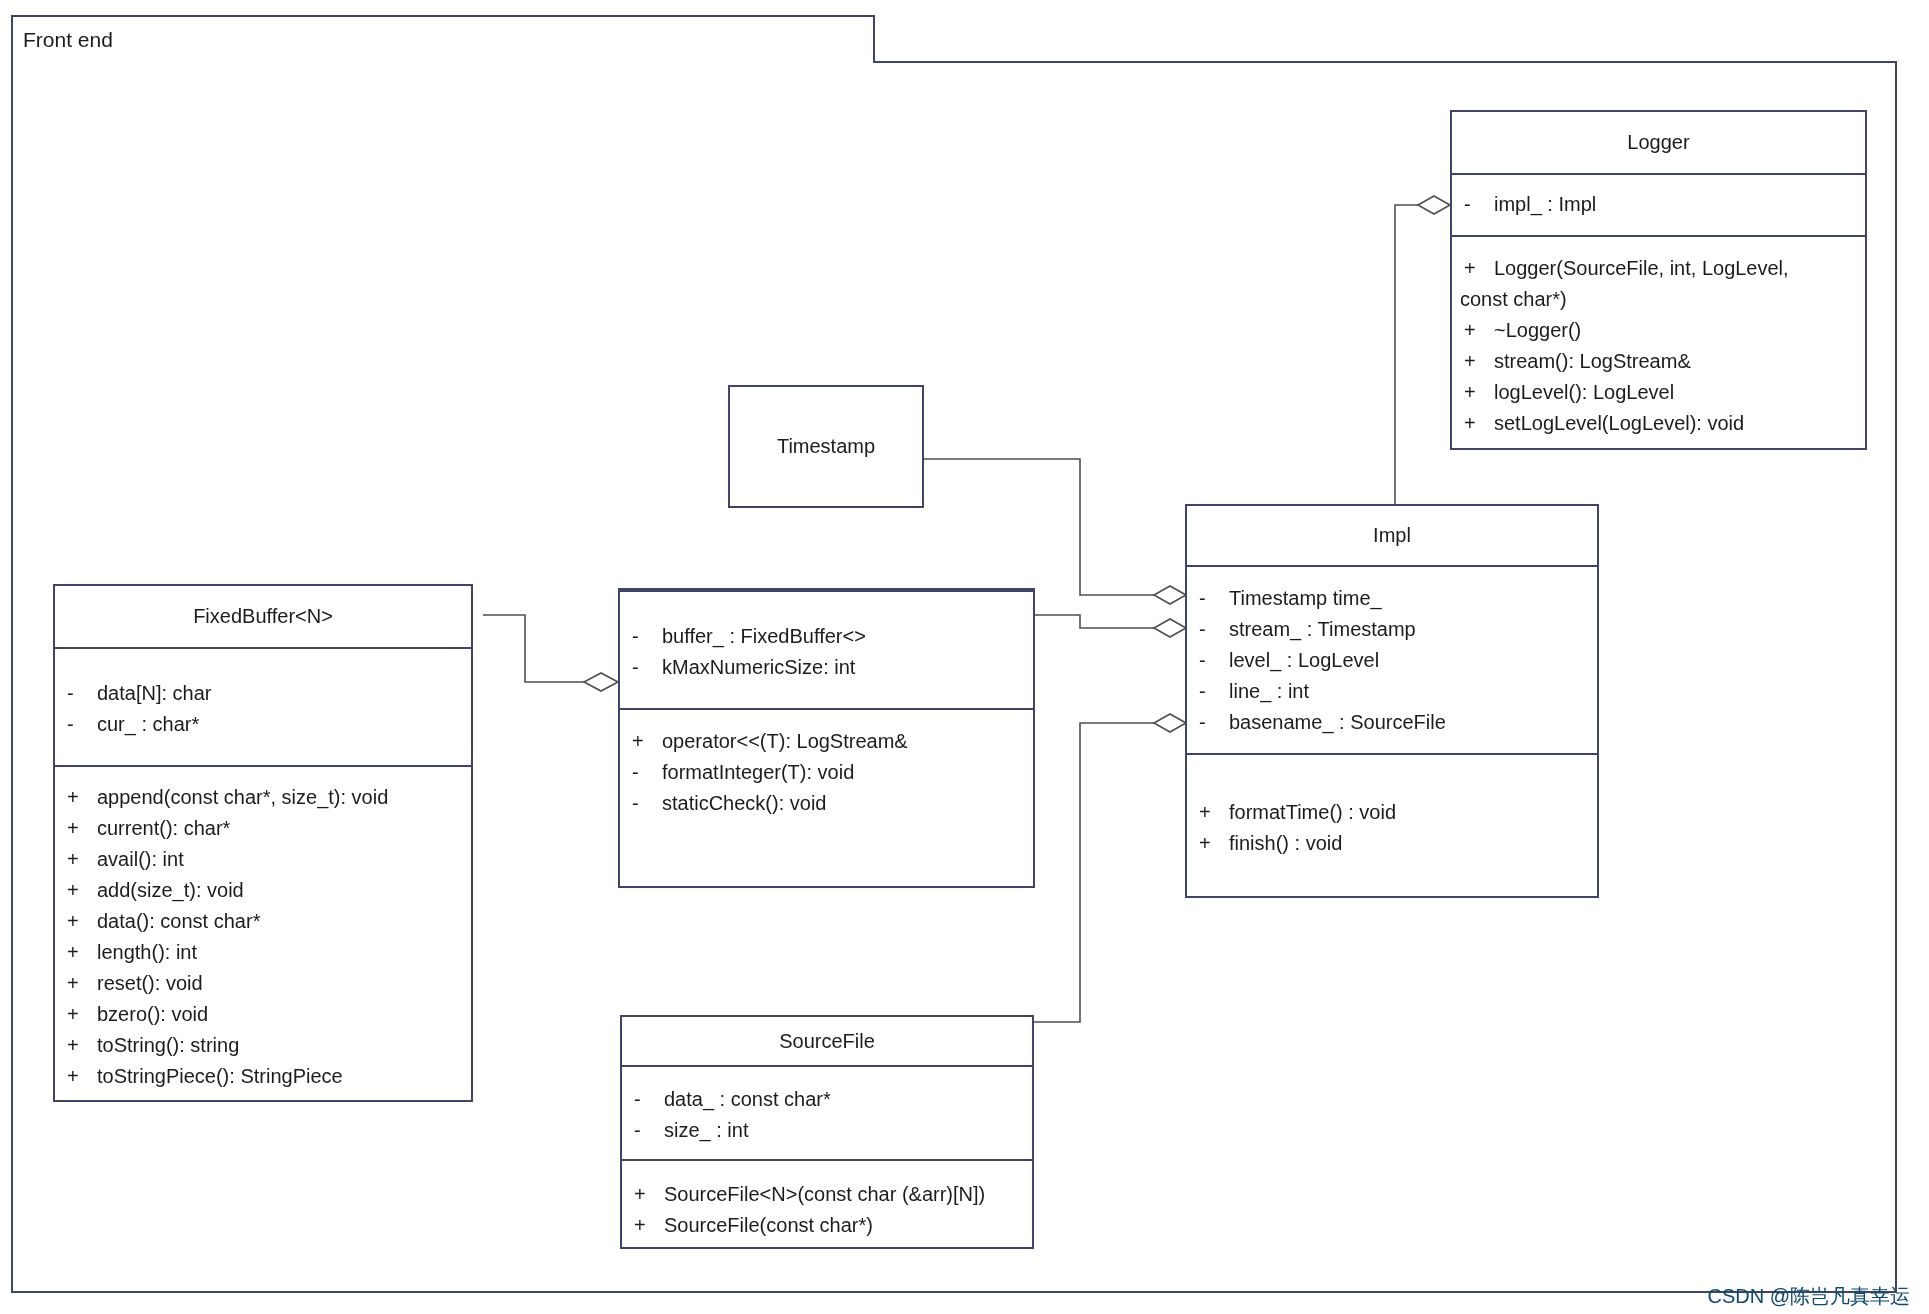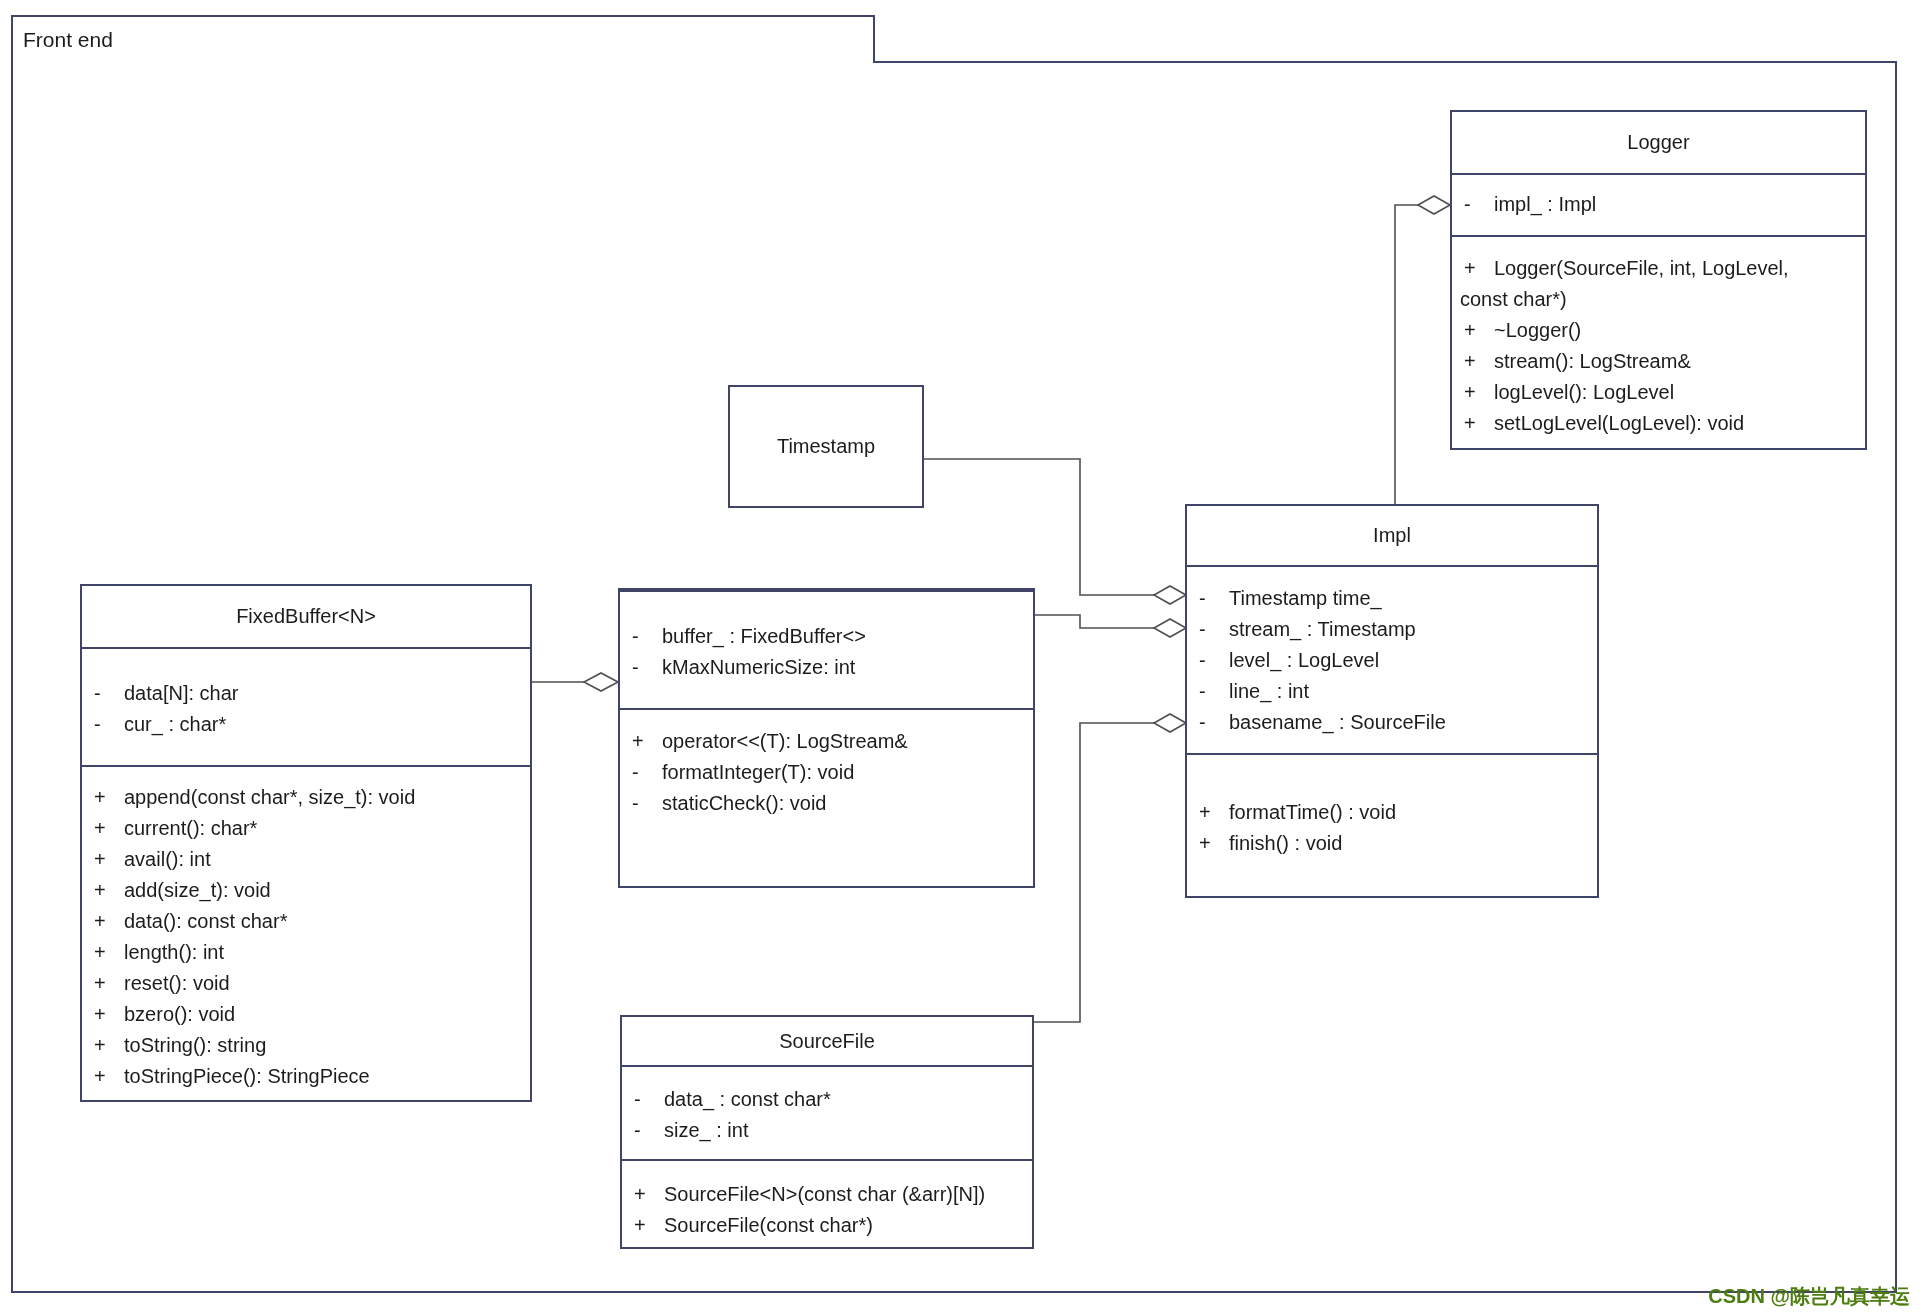--- a/index.html
+++ b/index.html
@@ -26,22 +26,22 @@
   .uml-class .title {
     flex:0 0 auto; display:flex; align-items:center; justify-content:center;
     white-space:nowrap;
   }
   .compartment { border-top:2px solid #3f4468; box-sizing:border-box; overflow:hidden; }
   .compartment.fill { flex:1 1 auto; }
   .member { position:relative; height:31px; line-height:31px; padding-left:42px; white-space:nowrap; }
   .member .sign { position:absolute; left:12px; }
   .member.cont { padding-left:8px; }
   .watermark {
-    position:absolute; top:1283px; right:19px; font-size:20px; color:#4d7c0f;
-    white-space:nowrap; z-index:4;font-weight:bold;
+    position:absolute; top:1283px; right:19px; font-size:20px; color:#0c4a6e;
+    white-space:nowrap; z-index:4;
   }
 </style>
 </head>
 <body>
 
 <div class="canvas">
 
   <div class="pkg-body"></div>
   <div class="pkg-tab">
     <span>Front end</span>
@@ -91,21 +91,21 @@
         <div class="member"><span class="sign">-</span><span>level_ : LogLevel</span></div>
         <div class="member"><span class="sign">-</span><span>line_ : int</span></div>
         <div class="member"><span class="sign">-</span><span>basename_ : SourceFile</span></div>
       </div>
     <div class="compartment fill" style="padding-top:42px">
         <div class="member"><span class="sign">+</span><span>formatTime() : void</span></div>
         <div class="member"><span class="sign">+</span><span>finish() : void</span></div>
       </div>
   </div>
 
-  <div class="uml-class" style="left:80px; top:584px; width:452px; height:518px;">
+  <div class="uml-class" style="left:53px; top:584px; width:420px; height:518px;">
     <div class="title" style="height:61px">FixedBuffer&lt;N&gt;</div>
     <div class="compartment" style="height:118px; padding-top:29px">
         <div class="member"><span class="sign">-</span><span>data[N]: char</span></div>
         <div class="member"><span class="sign">-</span><span>cur_ : char*</span></div>
       </div>
     <div class="compartment fill" style="padding-top:15px">
         <div class="member"><span class="sign">+</span><span>append(const char*, size_t): void</span></div>
         <div class="member"><span class="sign">+</span><span>current(): char*</span></div>
         <div class="member"><span class="sign">+</span><span>avail(): int</span></div>
         <div class="member"><span class="sign">+</span><span>add(size_t): void</span></div>

